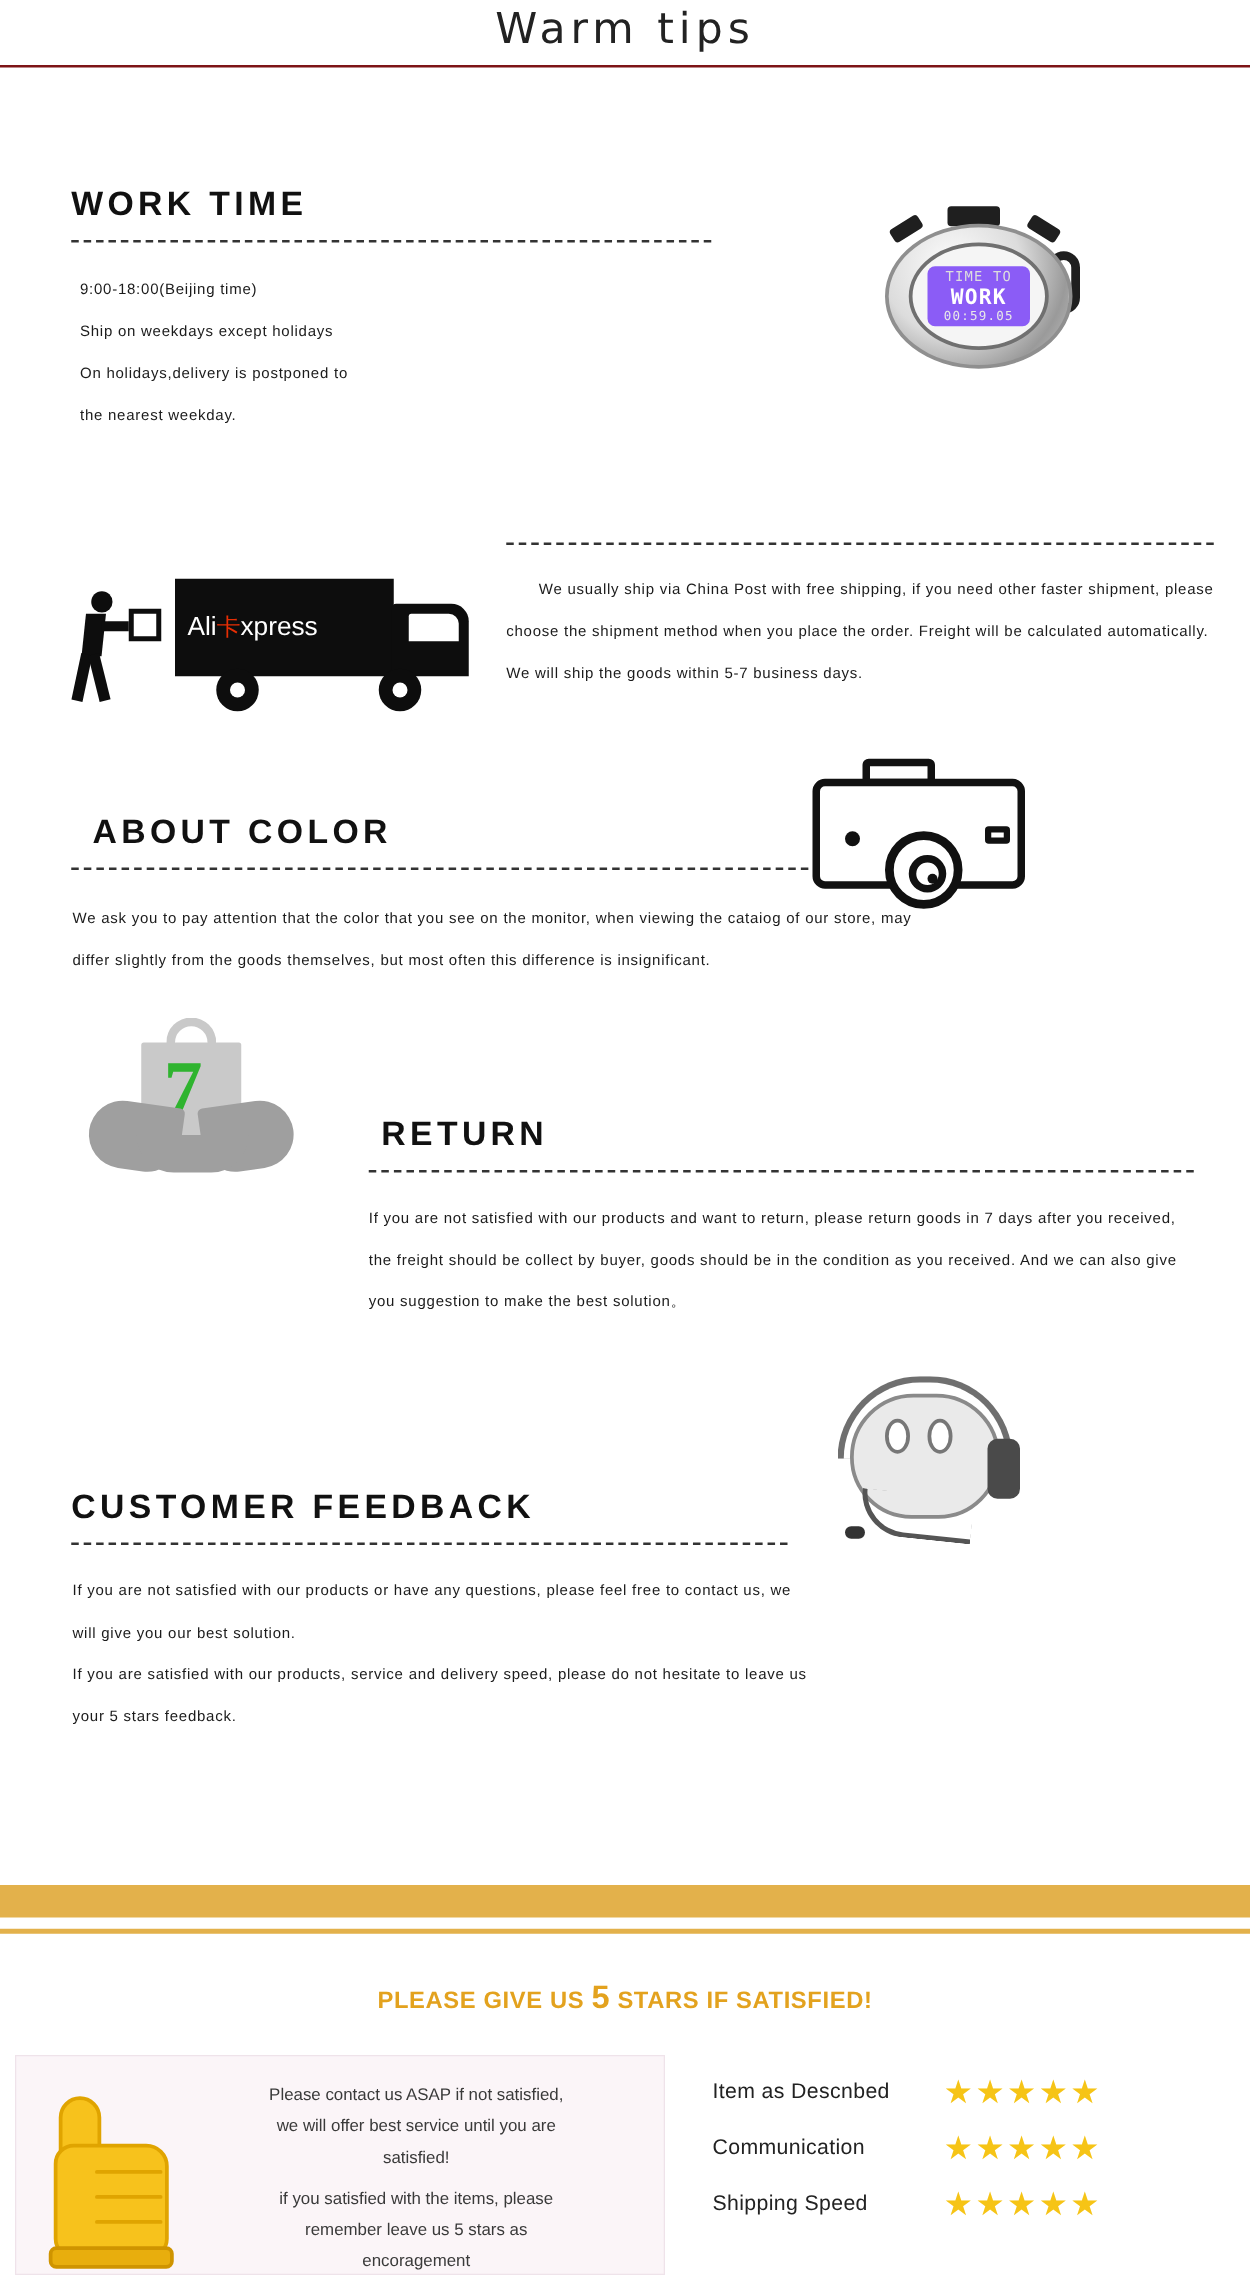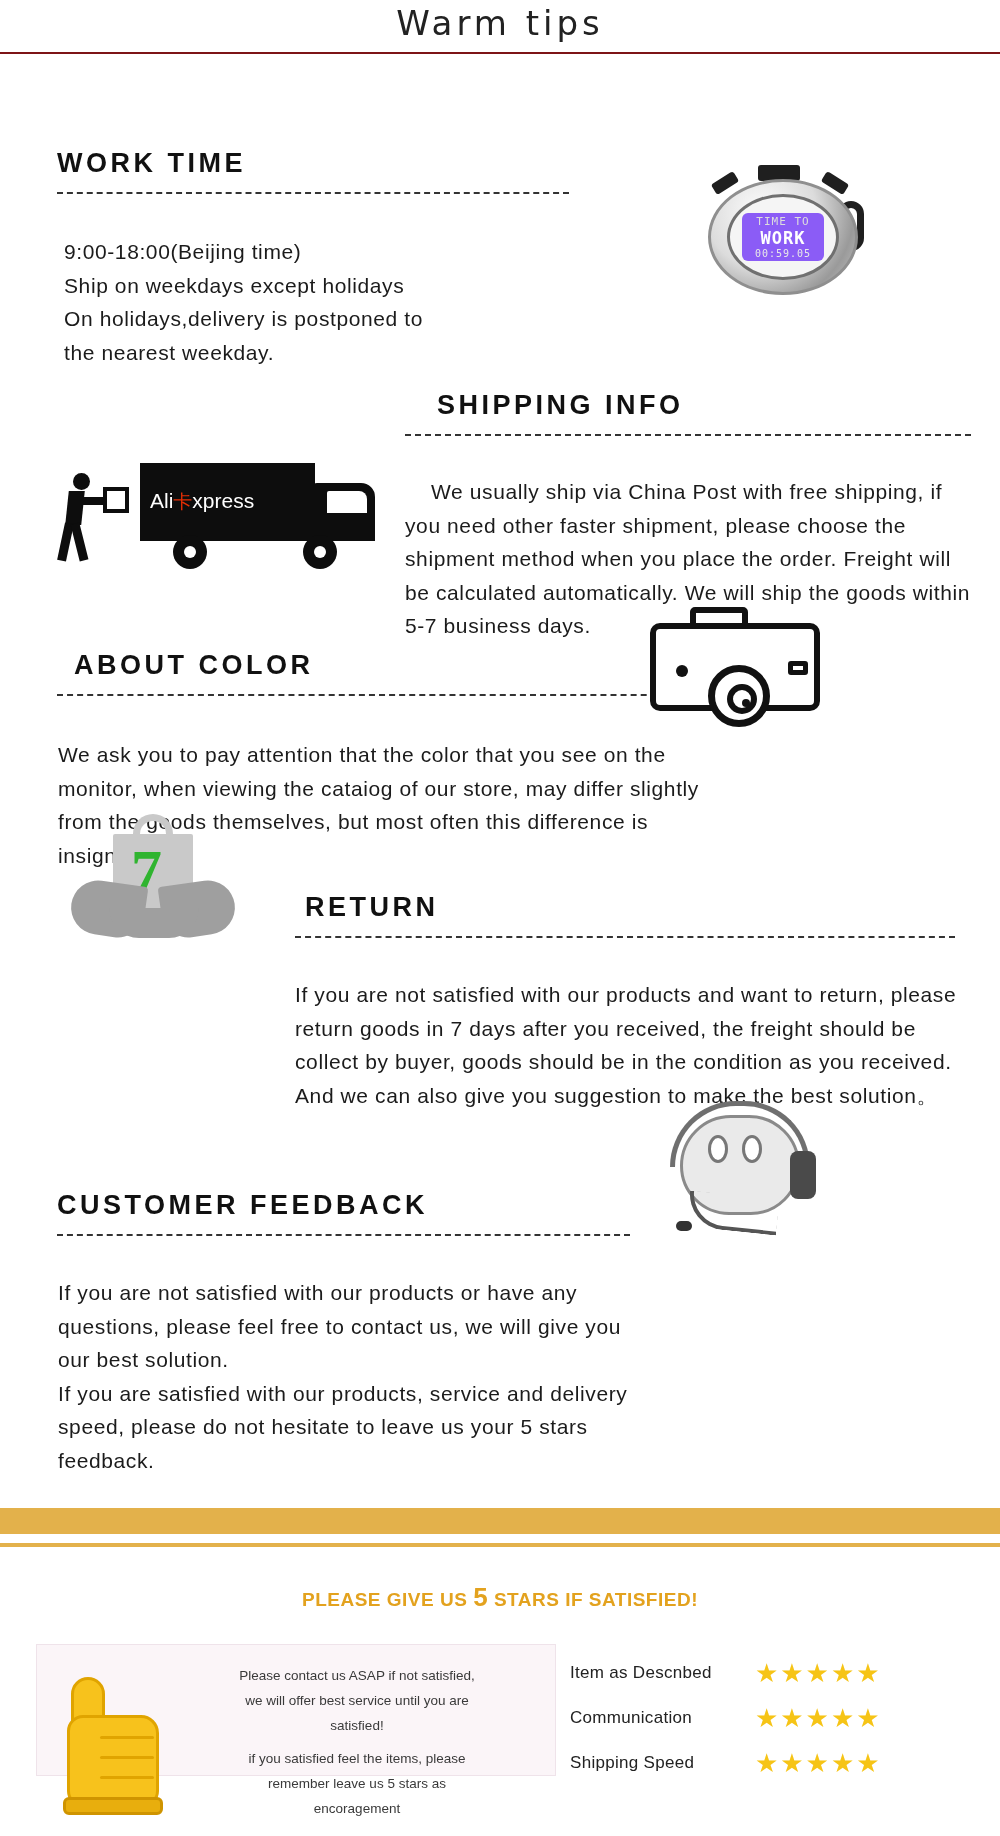--- a/index.html
+++ b/index.html
@@ -45,25 +45,24 @@
     white-space: nowrap;
   }
   .dotline {
     position: absolute;
     border-top: 2px dashed #333;
     height: 0;
   }
 
   .body-text {
     position: absolute;
-    font-size: 21px;
+    font-size: 12px;
     line-height: 33.5px;
     color: #1b1b1b;
     letter-spacing: 0.6px;
-    margin-top: 20px;
   }
   .body-text.indent { text-indent: 26px; }
 
   
   .stopwatch { position: absolute; left: 690px; top: 165px; width: 180px; height: 130px; }
   .sw-body {
     position: absolute; left: 18px; top: 14px; width: 150px; height: 116px;
     border-radius: 50%;
     background: radial-gradient(circle at 35% 28%, #fdfdfd 0%, #dcdcdc 45%, #9a9a9a 75%, #c9c9c9 100%);
     border: 3px solid #8f8f8f;
@@ -142,21 +141,21 @@
   .gold-line { position: absolute; left: 0; top: 1543px; width: 1000px; height: 4px; background: #e3b14b; }
 
   
   .please-line {
     position: absolute; left: 0; top: 1582px; width: 1000px;
     text-align: center; color: #e3a21e; font-size: 19px; font-weight: 700;
     letter-spacing: 0.5px;
   }
   .please-line .big { font-size: 26px; }
   .thumb-panel {
-    position: absolute; left: 36px; top: 1644px; width: 520px; height: 132px;
+    position: absolute; left: 12px; top: 1644px; width: 520px; height: 176px;
     background: #fbf5f8; border: 1px solid #efe3ea;
   }
   .thumb { position: absolute; left: 22px; top: 28px; width: 120px; height: 140px; }
   .th-fist { position: absolute; left: 8px; top: 42px; width: 92px; height: 92px; background: #f7c21c; border: 3px solid #e0a400; border-radius: 16px 18px 16px 16px; }
   .th-up { position: absolute; left: 12px; top: 4px; width: 34px; height: 58px; background: #f7c21c; border: 3px solid #e0a400; border-radius: 17px 17px 6px 6px; }
   .th-line { position: absolute; background: #e0a400; height: 3px; width: 54px; left: 30px; border-radius: 2px; }
   .th-cuff { position: absolute; left: 4px; top: 124px; width: 100px; height: 18px; background: #e8ae0d; border: 3px solid #cf9400; border-radius: 6px; }
   .thumb-text {
     position: absolute; left: 140px; top: 18px; width: 360px;
     text-align: center; font-size: 13.5px; line-height: 25px; color: #3a3a3a;
@@ -191,21 +190,20 @@
       <div class="sw-inner">
         <div class="sw-screen">
           <div class="sw-l1">TIME TO</div>
           <div class="sw-l2">WORK</div>
           <div class="sw-l3">00:59.05</div>
         </div>
       </div>
     </div>
   </div>
 
-  <div class="sec-head" style="left:437px; top:390px;">SHIPPING INFO</div>
   <div class="dotline" style="left:405px; top:434px; width:566px;"></div>
   <div class="body-text indent" style="left:405px; top:455px; width:574px;">We usually ship via China Post with free shipping, if you need other faster shipment, please choose the shipment method when you place the order. Freight will be calculated automatically. We will ship the goods within 5-7 business days.</div>
 
   <div class="truck">
     <div class="worker">
       <div class="head"></div>
         <div class="torso"></div>
         <div class="arm"></div>
       <div class="leg1"></div>
         <div class="leg2"></div>
@@ -279,21 +277,21 @@
         <div class="th-line" style="top:38px;"></div>
         <div class="th-line" style="top:58px;"></div>
       </div>
       <div class="th-cuff"></div>
     </div>
     <div class="thumb-text">
       <div>Please contact us ASAP if not satisfied,</div>
       <div>we will offer best service until you are</div>
       <div>satisfied!</div>
       <div style="height:8px;"></div>
-      <div>if you satisfied feel the items, please</div>
+      <div>if you satisfied with the items, please</div>
       <div>remember leave us 5 stars as</div>
       <div>encoragement</div>
     </div>
   </div>
 
   <div class="rating-rows">
     <div class="rating-row">
       <div class="rating-label">Item as Descnbed</div>
       <div class="stars">★★★★★</div>
     </div>

